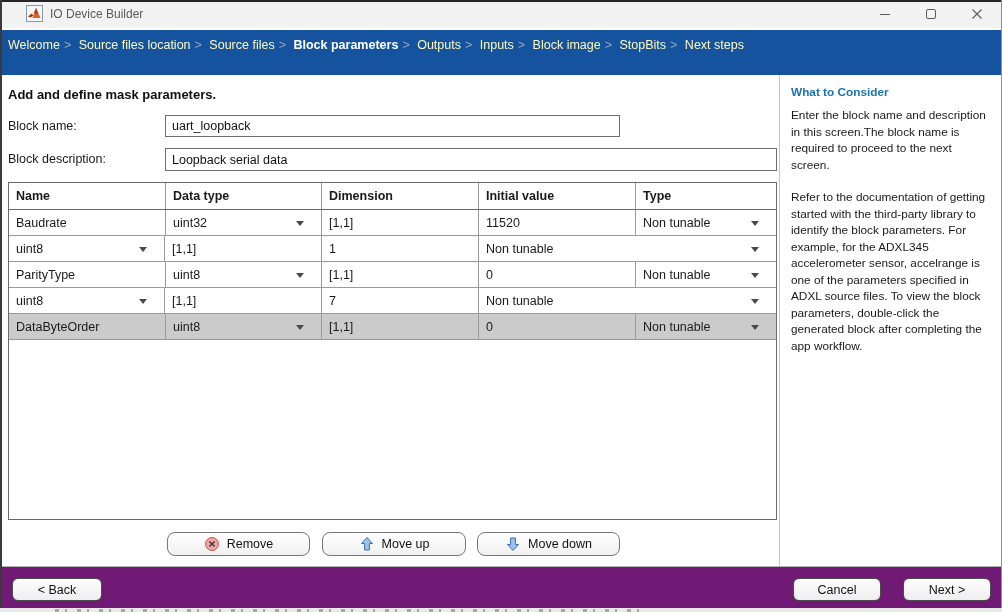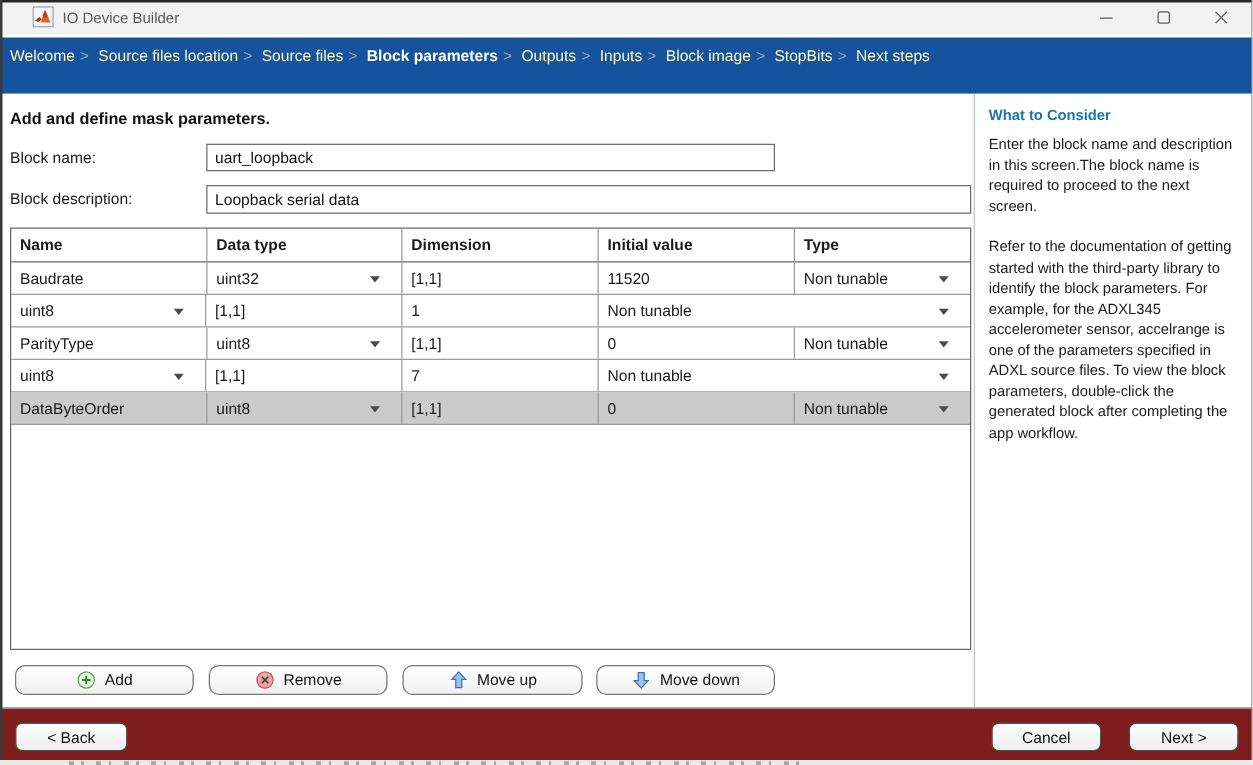--- a/index.html
+++ b/index.html
@@ -59,21 +59,21 @@
   .btn-add { left:12px; } .btn-remove { left:167px; width:143px; } .btn-moveup { left:322px; width:144px; } .btn-movedown { left:477px; }
   .action-btn svg { display:block; }
 
   
   .vsep { position:absolute; left:779px; top:75px; width:1px; height:491px; background:#c6c6c6; }
   .help-panel { position:absolute; left:780px; top:75px; width:222px; height:491px; background:#fff; padding:10px 12px 0 11px; }
   .help-title { font-size:11.8px; font-weight:bold; color:#1b73b3; margin-bottom:8px; }
   .help-panel p { font-size:11.8px; line-height:1.4; color:#1a1a1a; margin-bottom:16px; }
 
   
-  .footer { position:absolute; left:0; top:566px; width:1002px; height:42px; background:#7f1d1d; border-top:1px solid #b3b3b3; }
+  .footer { position:absolute; left:0; top:566px; width:1002px; height:42px; background:#701a75; border-top:1px solid #b3b3b3; }
   .foot-btn { position:absolute; top:11px; height:23px; border:1px solid #4d4d4d; border-radius:6px;
               background:linear-gradient(#fdfdfd,#eeeeee); font-family:"Liberation Sans",sans-serif;
               font-size:12.5px; color:#111; cursor:pointer; }
   .btn-back { left:12px; width:90px; }
   .btn-cancel { left:793px; width:88px; }
   .btn-next { left:903px; width:88px; }
 
   
   .sliver { position:absolute; left:0; top:608px; width:1002px; height:4px; background:#e9e9e9; }
   .sliver::after { content:""; position:absolute; left:55px; top:1px; width:585px; height:3px; opacity:.45;
@@ -203,27 +203,20 @@
           </div>
         <div class="t-cell col-2">[1,1]</div>
         <div class="t-cell col-3">0</div>
         <div class="t-cell col-4">
             <span>Non tunable</span>
             <span class="dd-arrow"></span>
           </div>
       </div>
     </div>
 
-    <button class="action-btn btn-add">
-      <svg width="16" height="16" viewBox="0 0 16 16">
-        <circle cx="8" cy="8" r="6.5" fill="#e8f6e4" stroke="#56a944"></circle>
-        <path d="M8 4.6 V11.4 M4.6 8 H11.4" stroke="#2f8a1f" stroke-width="1.6"></path>
-      </svg>
-      <span>Add</span>
-    </button>
 
     <button class="action-btn btn-remove">
       <svg width="16" height="16" viewBox="0 0 16 16">
         <circle cx="8" cy="8" r="6.5" fill="#f0a3a3" stroke="#c05a5a"></circle>
         <path d="M5.4 5.4 L10.6 10.6 M10.6 5.4 L5.4 10.6" stroke="#3a3a3a" stroke-width="1.4"></path>
       </svg>
       <span>Remove</span>
     </button>
 
     <button class="action-btn btn-moveup">

